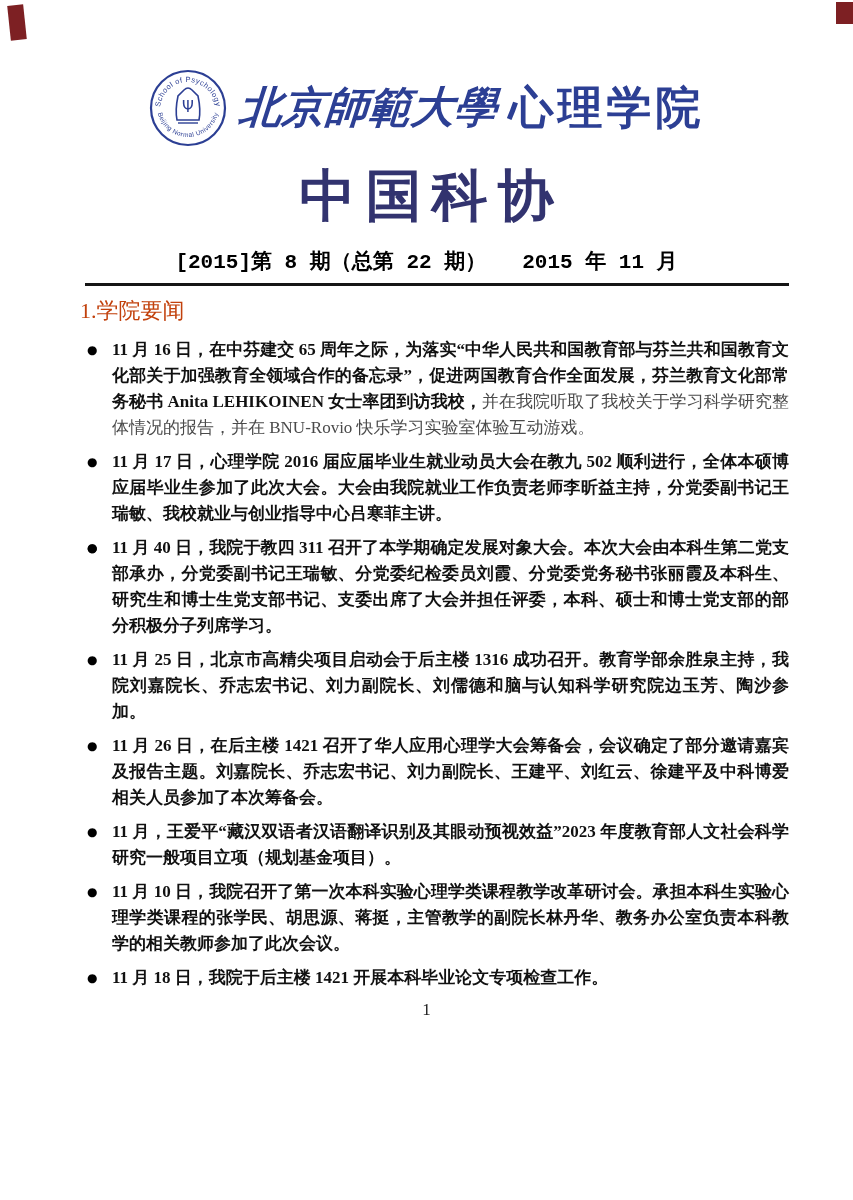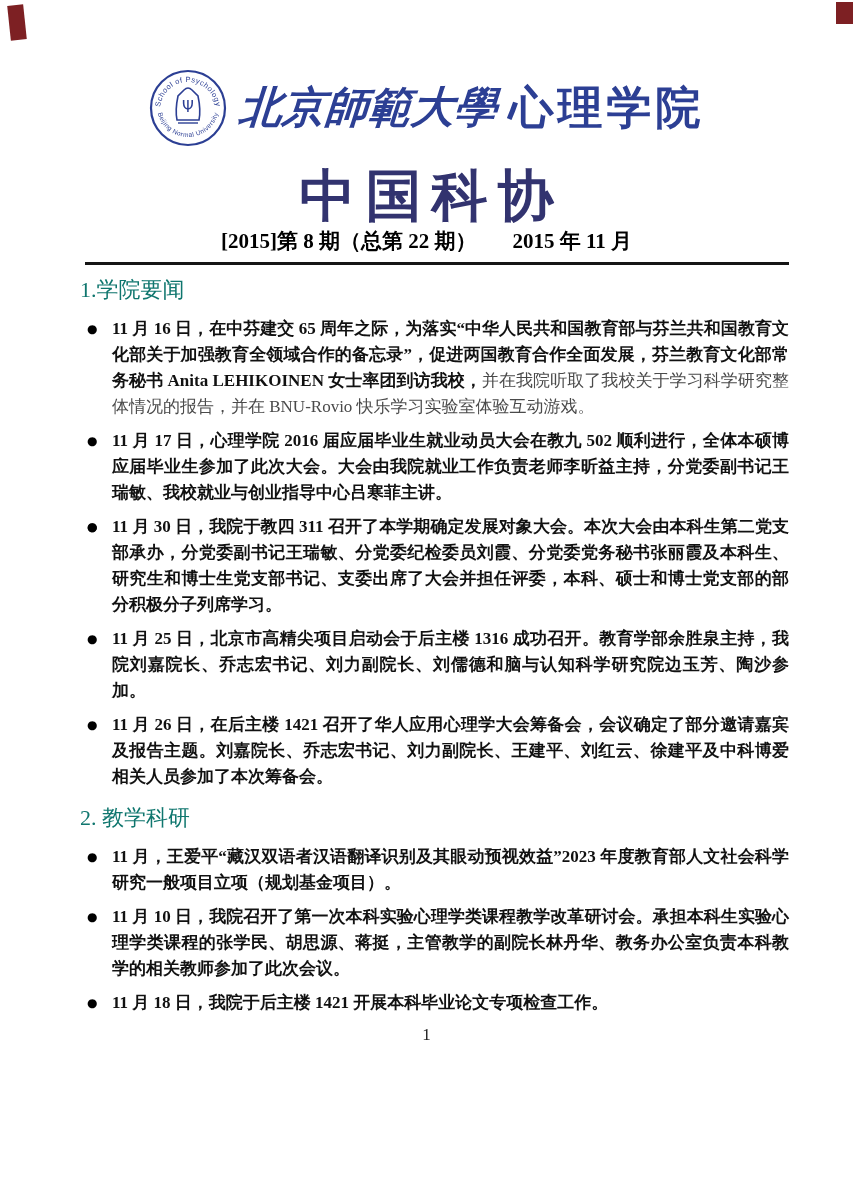--- a/index.html
+++ b/index.html
@@ -22,28 +22,28 @@
   }
   .school{
     font-family:Liberation Serif, serif;font-weight:900;
     font-size:45px;color:#2c3f94;letter-spacing:4px;
   }
   .doc-title{
     margin:14px 0 0 10px;font-size:56px;line-height:64px;font-weight:900;
     color:#32336f;letter-spacing:10px;
   }
   .issue-line{
-    font-size:21px;line-height:27px;font-weight:700;color:#000;
+    margin-top:21px;font-size:21px;line-height:27px;font-weight:700;color:#000;font-family:Liberation Mono, monospace;
   }
   .issue-line .date{margin-left:36px;}
   .rule{margin:7px 0 0 85px;width:704px;height:3px;background:#151515;}
 
   main{margin:0 64px 0 80px;}
   h2{
-    font-size:22px;line-height:28px;font-weight:400;color:#0f766e;
+    font-size:22px;line-height:28px;font-weight:400;color:#c2410c;
     margin:11px 0 12px 0;
   }
   h2.second{margin-top:14px;}
   ul{list-style:none;margin:0;padding:0;}
   li{
     position:relative;padding-left:32px;margin:0 0 8px 0;
     font-size:17px;line-height:26px;text-align:justify;
   }
   .bullet{
     position:absolute;left:7px;top:0;font-size:12px;line-height:26px;color:#000;
@@ -92,31 +92,30 @@
     <li>
       <span class="bullet">●</span><span class="seg-bold">11 月 16 日，在中芬建交 65 周年之际，为落实“中华人民共和国教育部与芬兰共和国教育文化部关于加强教育全领域合作的备忘录”，促进两国教育合作全面发展，芬兰教育文化部常务秘书 Anita LEHIKOINEN 女士率团到访我校，</span><span class="seg-light">并在我院听取了我校关于学习科学研究整体情况的报告，并在 BNU-Rovio 快乐学习实验室体验互动游戏。</span>
     </li>
     <li>
       <span class="bullet">●</span><span class="seg-bold">11 月 17 日，心理学院 2016 届应届毕业生就业动员大会在教九 502 顺利进行，全体本硕博应届毕业生参加了此次大会。大会由我院就业工作负责老师李昕益主持，分党委副书记王瑞敏、我校就业与创业指导中心吕寒菲主讲。</span><span class="seg-light"></span>
     </li>
     <li>
       <span class="bullet">●</span><span class="seg-light"></span>
     </li>
     <li>
-      <span class="bullet">●</span><span class="seg-bold">11 月 30 日，我院于教四 311 召开了本学期确定发展对象大会。本次大会由本科生第二党支部承办，分党委副书记王瑞敏、分党委纪检委员刘霞、分党委党务秘书张丽霞及本科生、研究生和博士生党支部书记、支委出席了大会并担任评委，本科、硕士和博士党支部的部分积极分子列席学习。</span><span class="seg-light"></span>
+      <span class="bullet">●</span><span class="seg-bold">11 月 40 日，我院于教四 311 召开了本学期确定发展对象大会。本次大会由本科生第二党支部承办，分党委副书记王瑞敏、分党委纪检委员刘霞、分党委党务秘书张丽霞及本科生、研究生和博士生党支部书记、支委出席了大会并担任评委，本科、硕士和博士党支部的部分积极分子列席学习。</span><span class="seg-light"></span>
     </li>
     <li>
       <span class="bullet">●</span><span class="seg-bold">11 月 25 日，北京市高精尖项目启动会于后主楼 1316 成功召开。教育学部余胜泉主持，我院刘嘉院长、乔志宏书记、刘力副院长、刘儒德和脑与认知科学研究院边玉芳、陶沙参加。</span><span class="seg-light"></span>
     </li>
     <li>
       <span class="bullet">●</span><span class="seg-bold">11 月 26 日，在后主楼 1421 召开了华人应用心理学大会筹备会，会议确定了部分邀请嘉宾及报告主题。刘嘉院长、乔志宏书记、刘力副院长、王建平、刘红云、徐建平及中科博爱相关人员参加了本次筹备会。</span><span class="seg-light"></span>
     </li>
   </ul>
 
-  <h2 class="second">2. 教学科研</h2>
   <ul>
     <li>
       <span class="bullet">●</span><span class="seg-bold">11 月，王爱平“藏汉双语者汉语翻译识别及其眼动预视效益”2023 年度教育部人文社会科学研究一般项目立项（规划基金项目）。</span><span class="seg-light"></span>
     </li>
     <li>
       <span class="bullet">●</span><span class="seg-bold">11 月 10 日，我院召开了第一次本科实验心理学类课程教学改革研讨会。承担本科生实验心理学类课程的张学民、胡思源、蒋挺，主管教学的副院长林丹华、教务办公室负责本科教学的相关教师参加了此次会议。</span><span class="seg-light"></span>
     </li>
     <li>
       <span class="bullet">●</span><span class="seg-bold">11 月 18 日，我院于后主楼 1421 开展本科毕业论文专项检查工作。</span><span class="seg-light"></span>
     </li>

